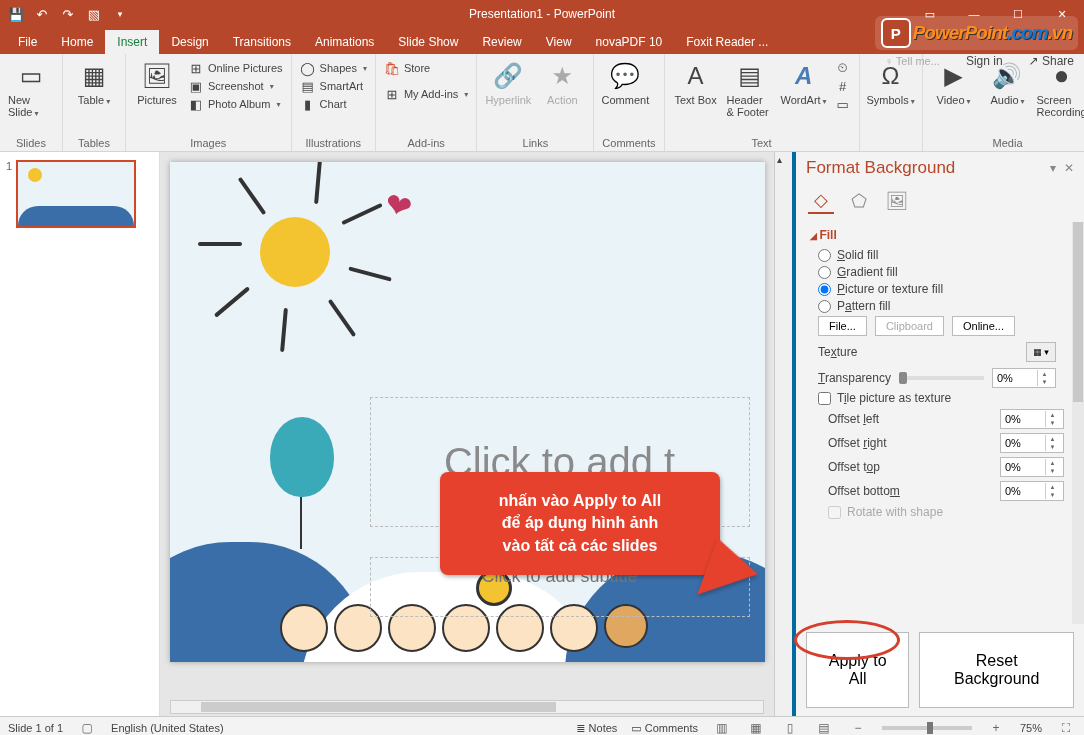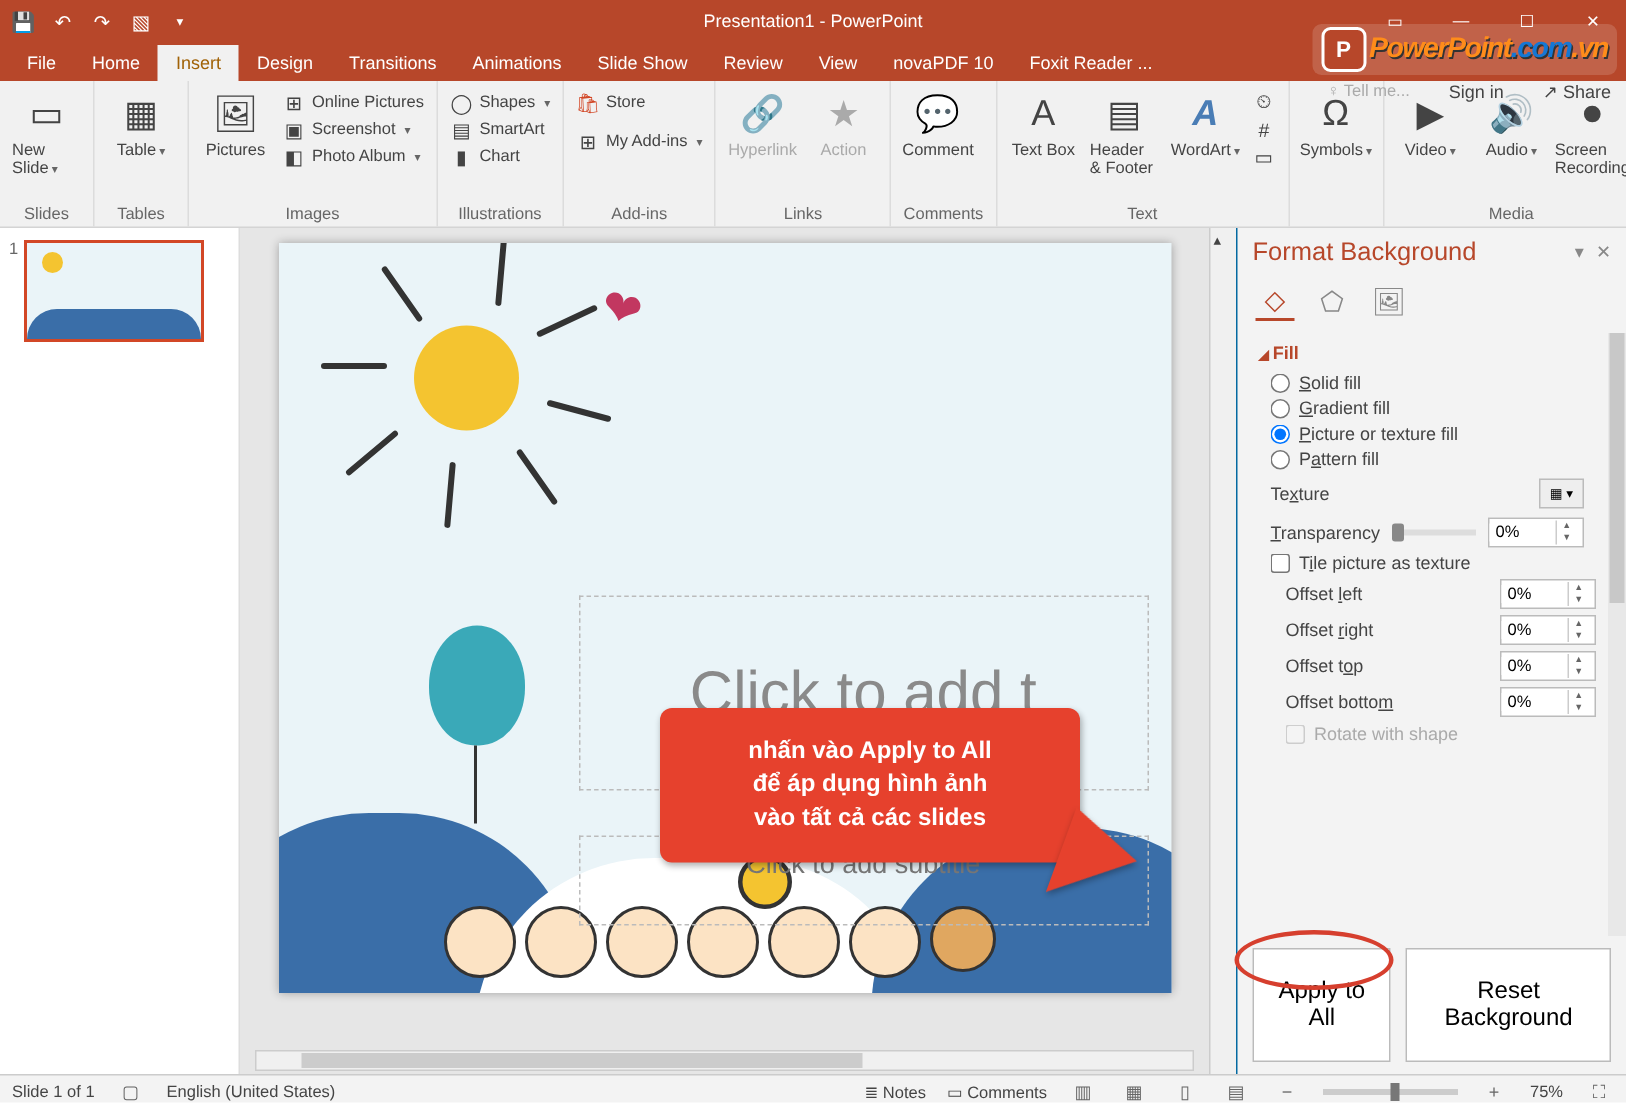--- a/index.html
+++ b/index.html
@@ -9,21 +9,21 @@
 .titlebar { height: 28px; background: #b7472a; display: flex; align-items: center; color: #fff; position: relative; }
 .qat { display: flex; gap: 6px; padding: 0 6px; align-items: center; }
 .qat span { width: 20px; height: 20px; display: inline-flex; align-items: center; justify-content: center; font-size: 13px; }
 .title-center { position: absolute; left: 50%; transform: translateX(-50%); font-size: 12px; }
 .winctl { margin-left: auto; display: flex; }
 .winctl span { width: 44px; height: 28px; display: inline-flex; align-items: center; justify-content: center; font-size: 11px; }
 
 
 .tabs { height: 26px; background: #b7472a; display: flex; align-items: flex-end; color: #fff; padding-left: 6px; }
 .tab { padding: 5px 12px; font-size: 12px; cursor: pointer; }
-.tab.active { background: #f1f1f1; color: #a16207; }
+.tab.active { background: #f1f1f1; color: #15803d; }
 .logo-right { position: absolute; right: 6px; top: 16px; display: flex; align-items: center; gap: 2px; background: rgba(255,255,255,0.15); border-radius: 6px; padding: 2px 6px; }
 .logo-pp { width: 30px; height: 30px; background: #b7472a; border: 2px solid #fff; border-radius: 6px; color: #fff; font-weight: bold; display: flex; align-items: center; justify-content: center; font-size: 15px; }
 .logo-text { font-size: 19px; font-weight: 900; font-style: italic; letter-spacing: -1px; text-shadow: 1px 1px 0 #333; }
 .logo-text .o { color: #ff8c1a; } .logo-text .b { color: #1477d4; font-style: italic; }
 .signin-share { position: absolute; right: 10px; top: 54px; display:flex; gap:26px; color:#444; font-size:12px; align-items:center;margin-left:16px; }
 
 
 .ribbon { height: 98px; background: #f1f1f1; border-bottom: 1px solid #d4d4d4; display: flex; }
 .group { border-right: 1px solid #dcdcdc; padding: 4px 8px 2px 8px; display: flex; flex-direction: column; justify-content: space-between; }
 .group-content { display: flex; align-items: flex-start; gap: 8px; }
@@ -47,21 +47,21 @@
 .ph-title { left: 200px; top: 235px; width: 380px; height: 130px; font-size: 40px; display:flex; align-items:center; justify-content:center;}
 .ph-sub { left: 200px; top: 395px; width: 380px; height: 60px; font-size: 18px; color:#777; display:flex; align-items:flex-start; justify-content:center; padding-top:8px;}
 .callout { position: absolute; left: 280px; top: 320px; width: 280px; background: #e6412d; color: #fff; border-radius: 8px; padding: 18px 16px; font-size: 16px; font-weight: 600; text-align: center; line-height: 1.4; box-shadow: 1px 2px 4px rgba(0,0,0,0.3); }
 .callout-arrow { position:absolute; right:-36px; bottom:-30px; width:0; height:0; border-left: 50px solid #e6412d; border-top: 20px solid transparent; border-bottom: 40px solid transparent; transform: rotate(20deg); filter: drop-shadow(1px 2px 2px rgba(0,0,0,0.3));}
 .hscroll { position:absolute; bottom:2px; left:10px; right:10px; height:14px; background:#f0f0f0; border:1px solid #ccc;}
 .hscroll-thumb { position:absolute; left:30px; width:60%; top:1px; bottom:1px; background:#ccc;}
 .vscroll-area { width: 18px; background:#f0f0f0; border-left:1px solid #ccc; position:relative;}
 .vscroll-area .vt { position:absolute; top:2px; left:2px; font-size:10px;}
 
 
-.sidepane { width: 260px; background: #f3f3f3; border-left: 1px solid #0369a1; display: flex; flex-direction: column; }
+.sidepane { width: 292px; background: #f3f3f3; border-left: 4px solid #0369a1; display: flex; flex-direction: column; }
 .sp-head { display: flex; justify-content: space-between; align-items: center; padding: 6px 10px; color: #b7472a; font-size: 17px; }
 .sp-head .ctl { color:#888; font-size: 12px; display:flex; gap:8px;}
 .sp-tabs { display: flex; gap: 12px; padding: 4px 12px 8px 12px; }
 .sp-tabs span { width: 26px; height: 26px; display: inline-flex; align-items: center; justify-content: center; font-size: 18px; color:#888; }
 .sp-tabs .active { color: #b7472a; border-bottom: 2px solid #b7472a; }
 .sp-body { flex: 1; overflow: hidden; padding: 4px 6px 4px 14px; font-size: 12px; color:#444; position:relative;}
 .sp-sec-title { color: #b7472a; font-size: 12px; font-weight: bold; margin: 2px 0 6px 0; }
 .sp-sec-title::before { content: "◢ "; font-size: 9px; }
 .radio-row, .chk-row { display: flex; align-items: center; gap: 6px; margin: 3px 0 3px 8px; }
 .radio-row input, .chk-row input { margin: 0; }
@@ -392,20 +392,25 @@
         </label>
       <label class="radio-row">
           <input type="radio" name="fill" checked="" style="">
           <span><u>P</u>icture or texture fill</span>
         </label>
       <label class="radio-row">
           <input type="radio" name="fill" style="">
           <span>P<u>a</u>ttern fill</span>
         </label>
 
+      <div class="sp-btns">
+        <button>File...</button>
+        <button disabled="">Clipboard</button>
+        <button>Online...</button>
+      </div>
 
       <div class="tex-row">
         <span>Te<u>x</u>ture</span>
         <button class="tex-btn">▦ ▾</button>
       </div>
 
       <div class="transp-row">
         <span><u>T</u>ransparency</span>
         <div class="track">
             <div class="th"></div>

